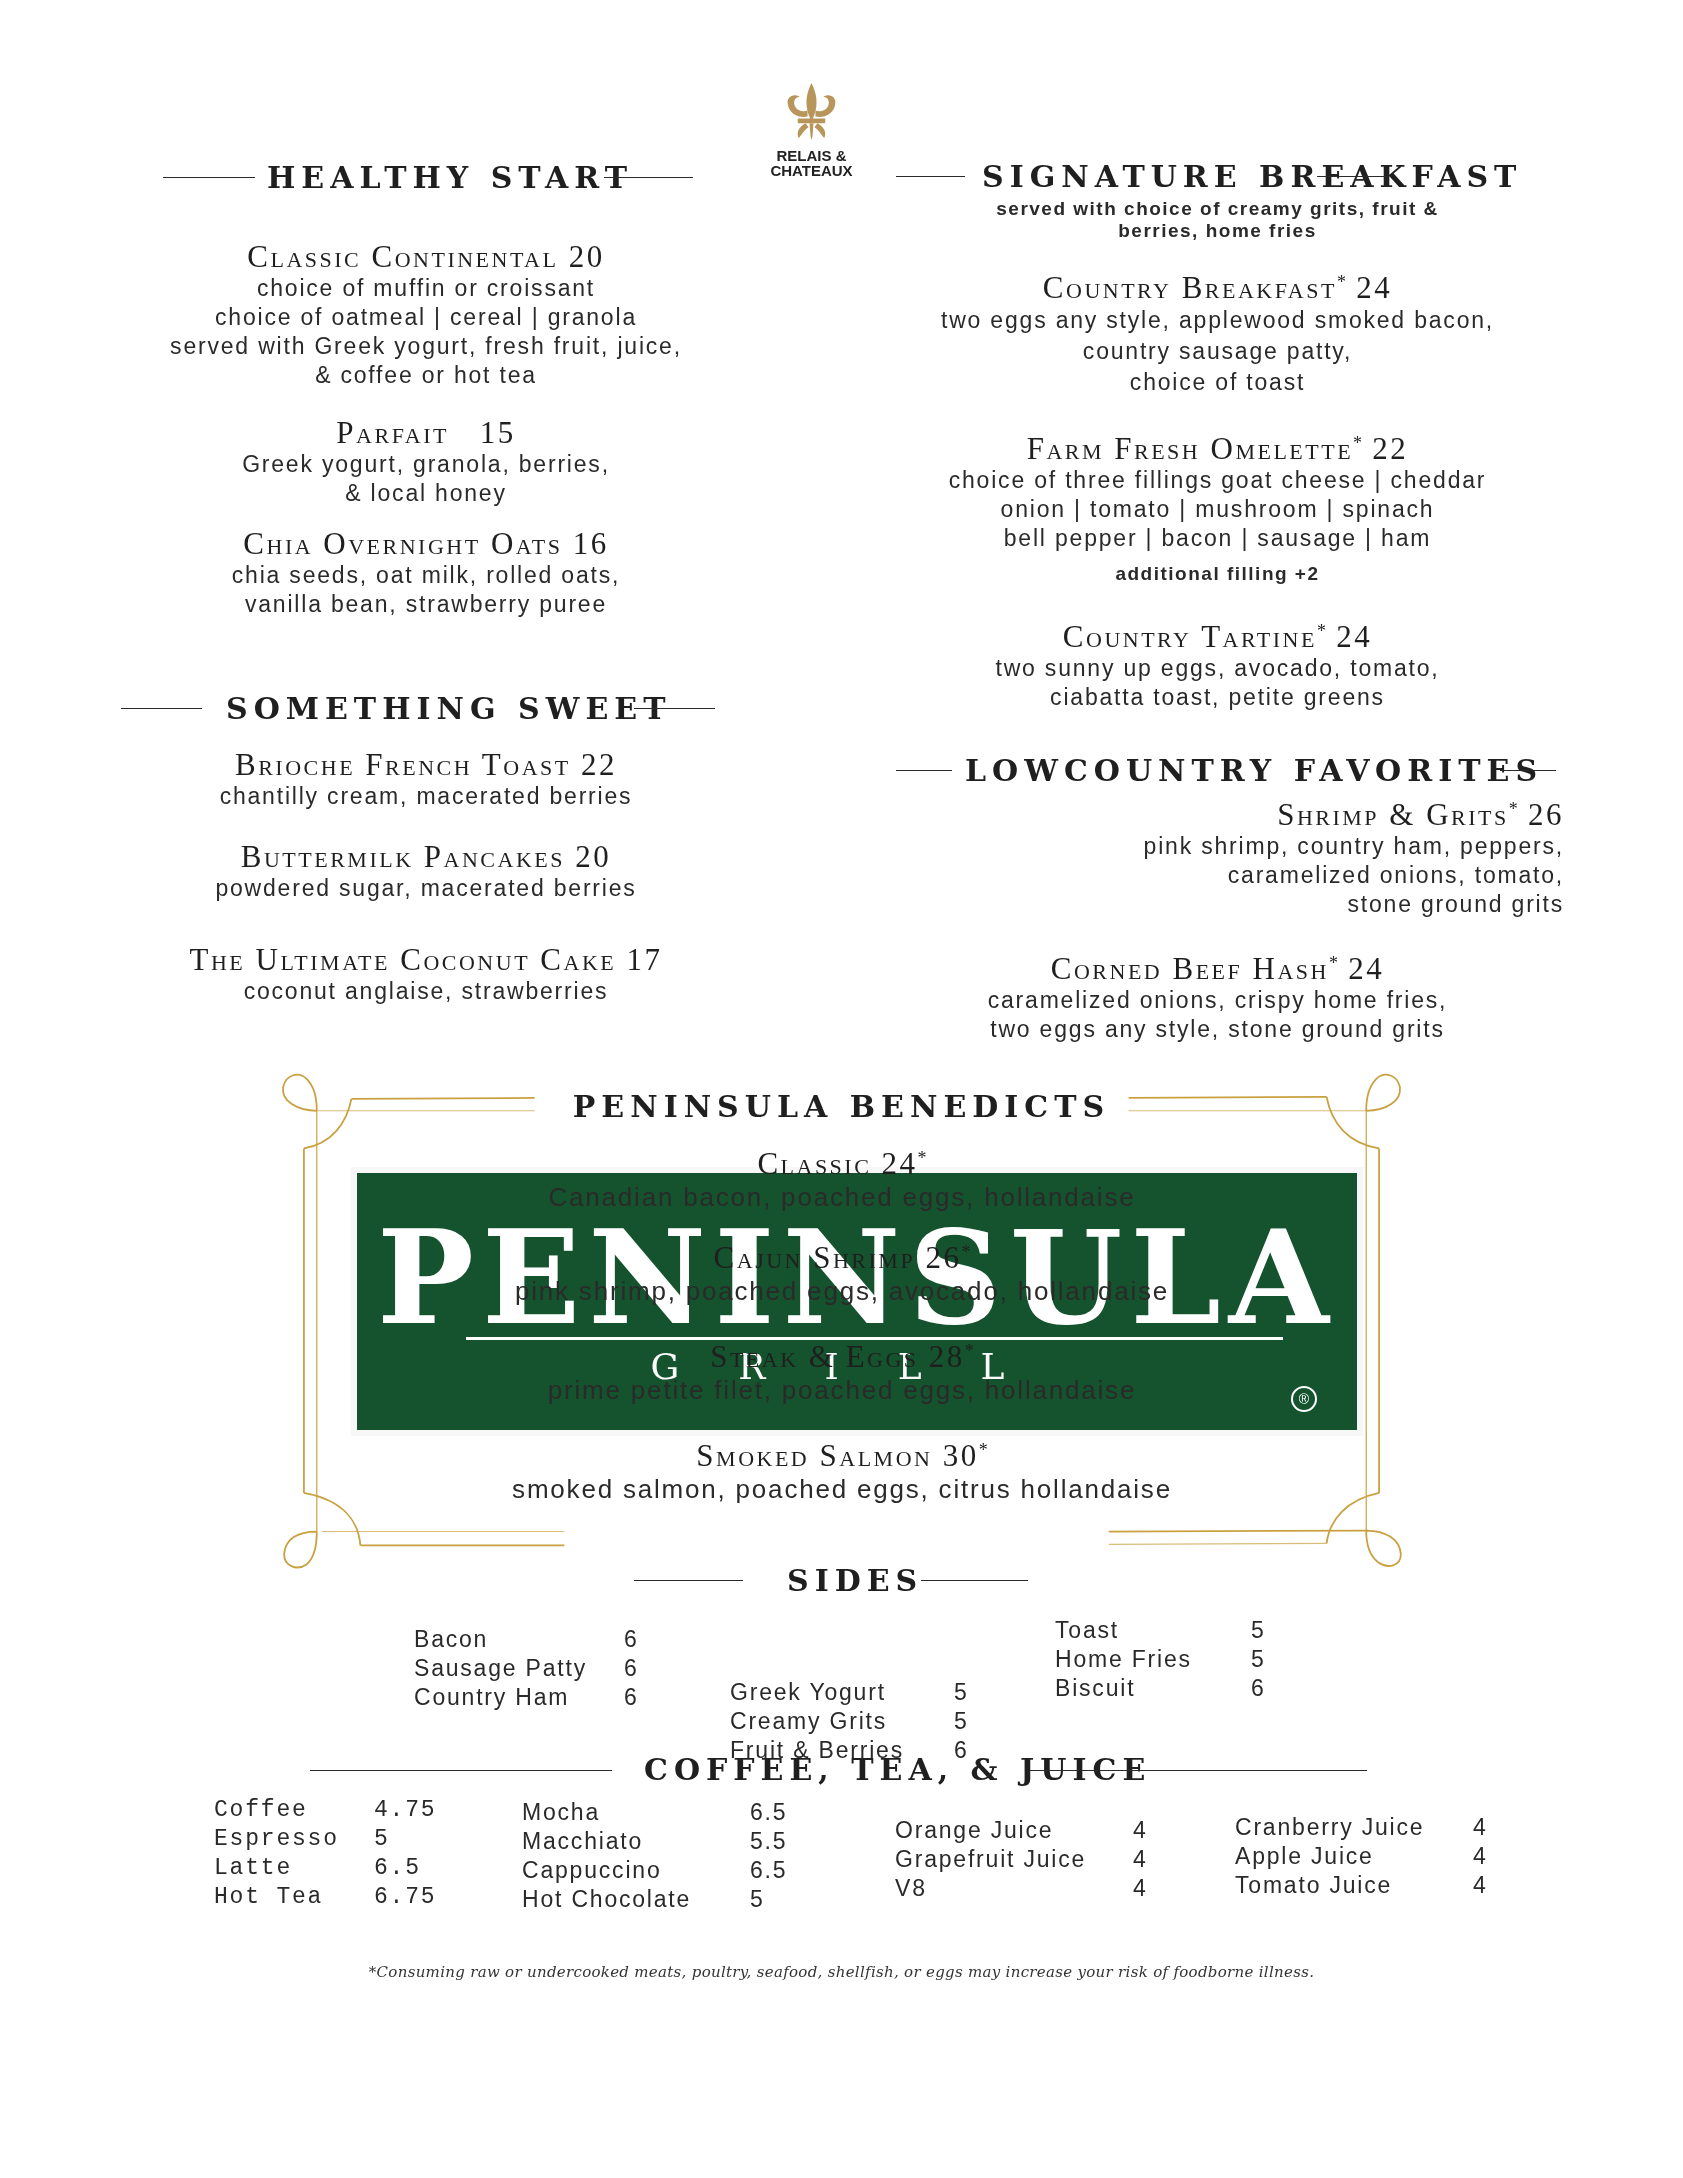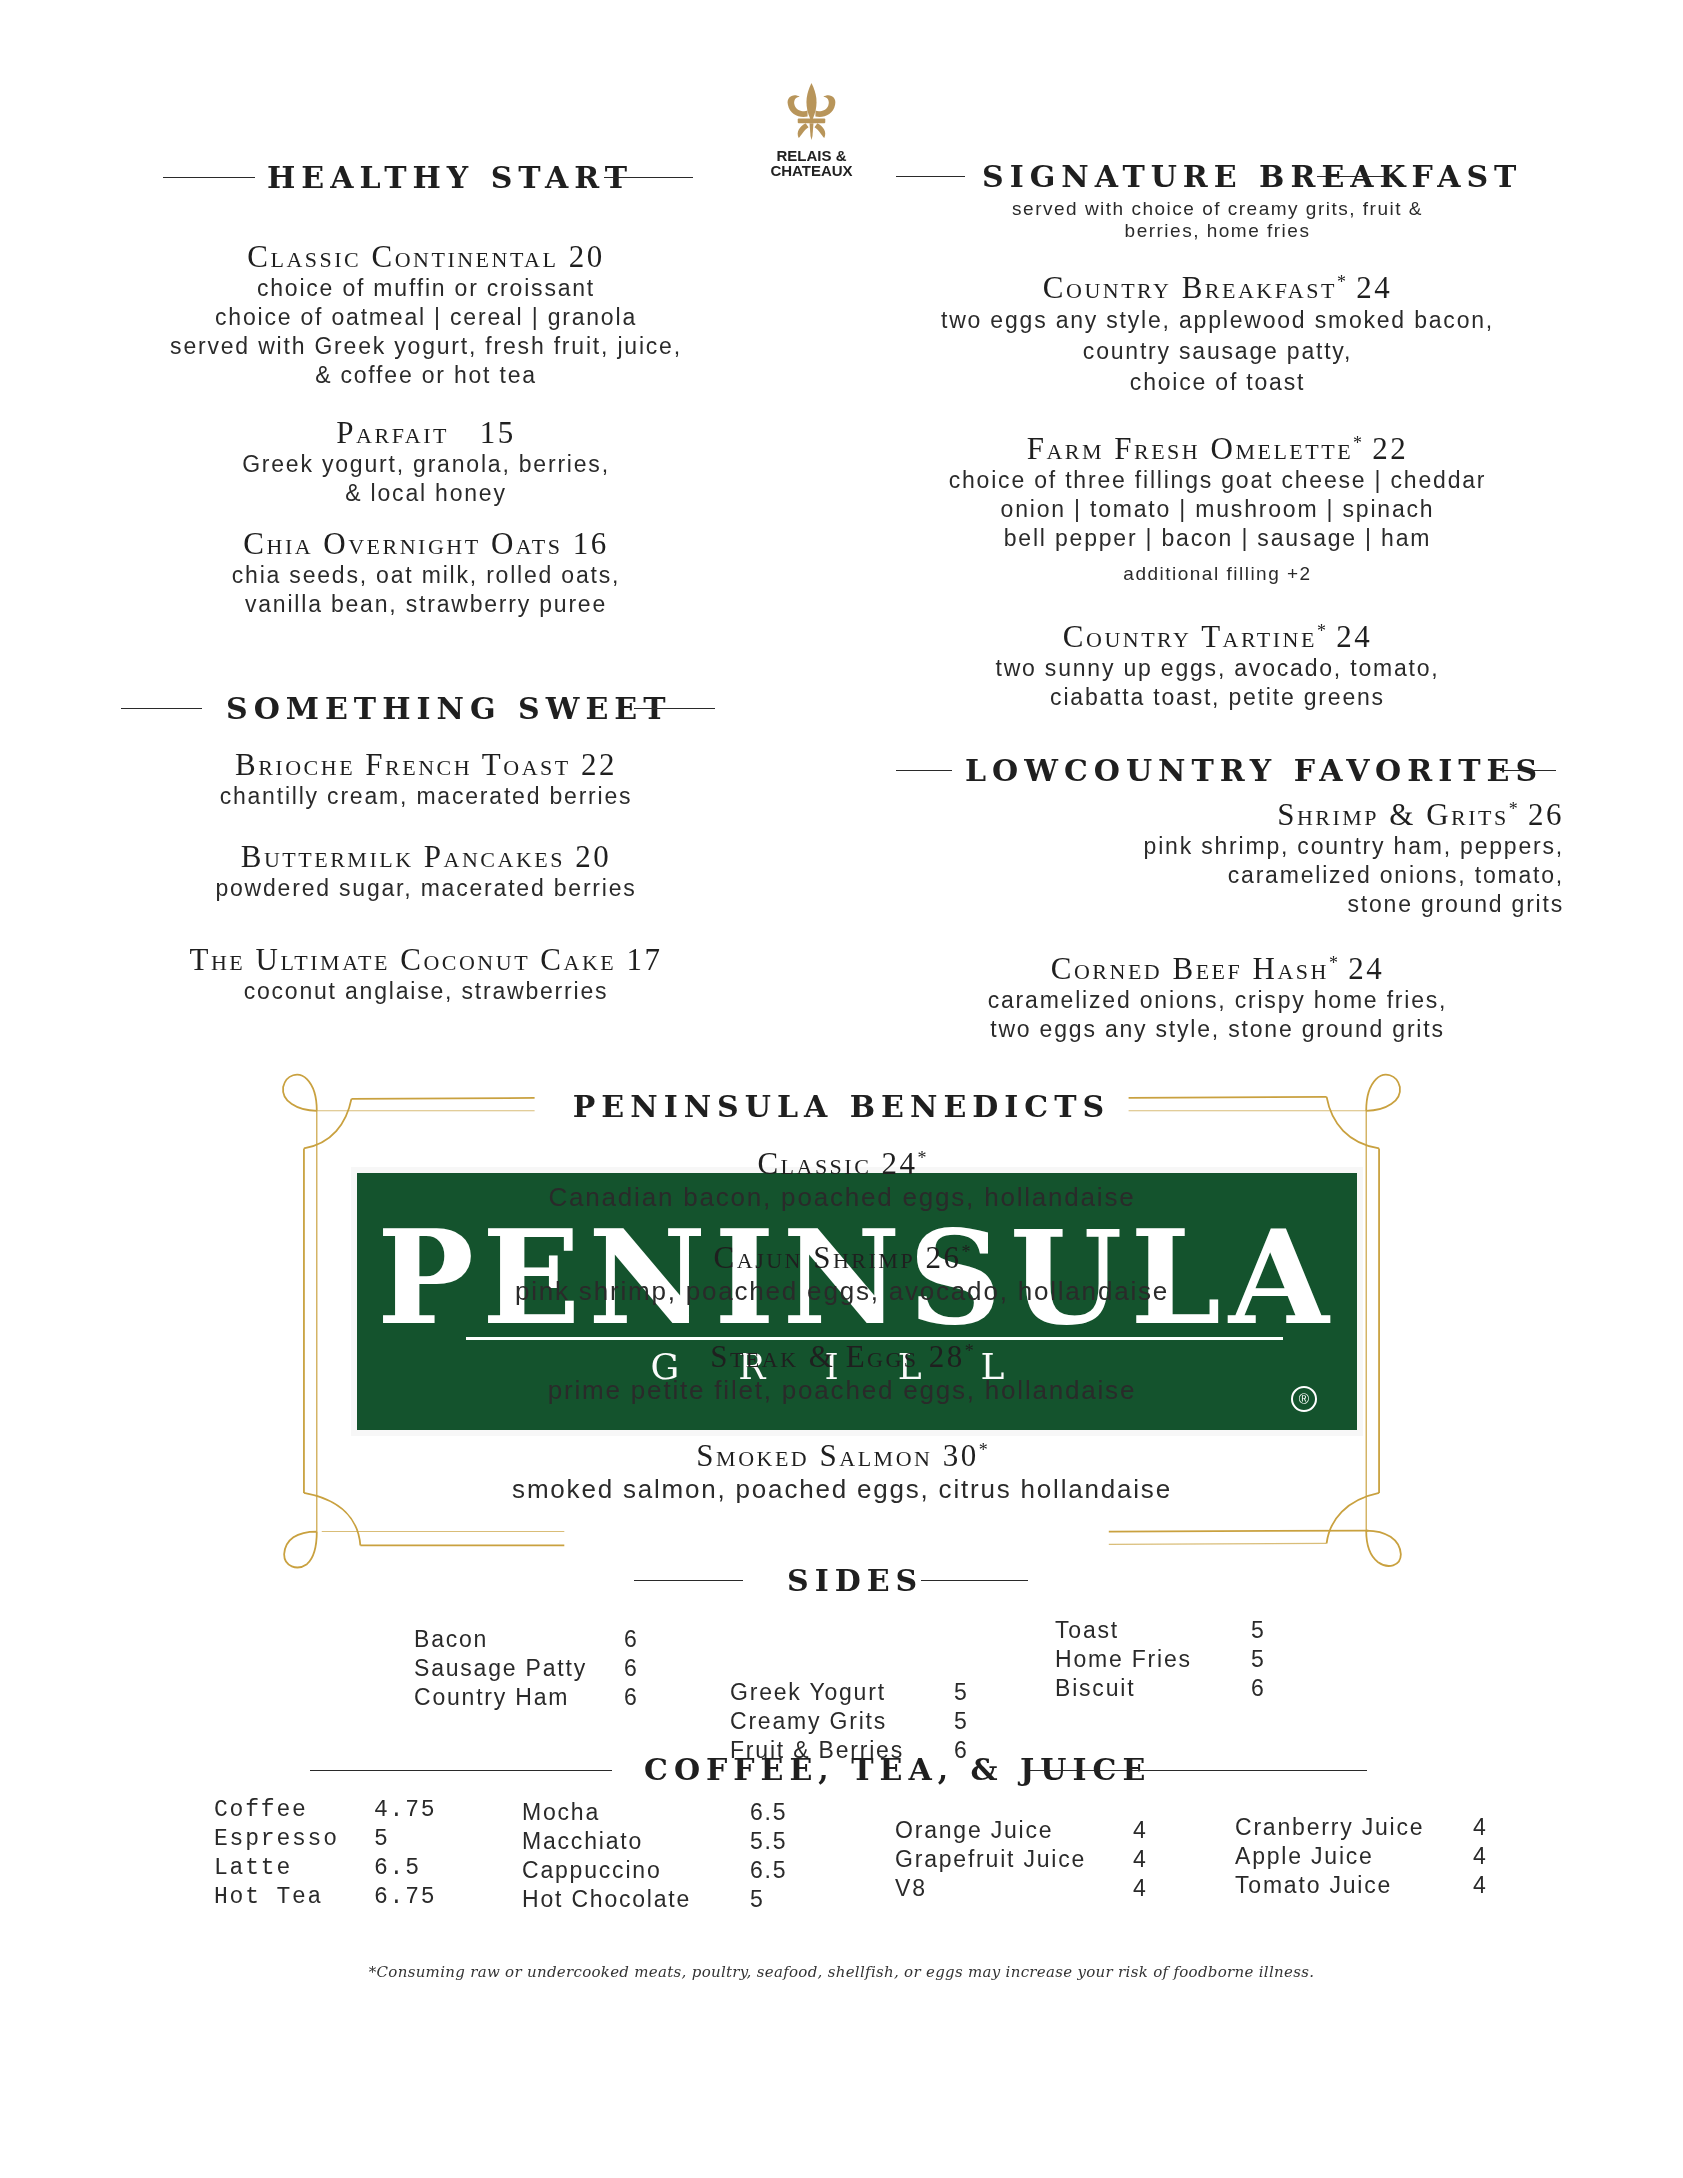--- a/index.html
+++ b/index.html
@@ -12,21 +12,21 @@
   .rule { position:absolute; height:0; border-top:1.6px solid #2a2a2a; }
   .item-title {
     font-family:"Liberation Serif", serif; font-variant:small-caps;
     font-size:31px; letter-spacing:2.5px; color:#1f1f1f; line-height:1.1; white-space:nowrap;
   }
   .item-title sup { font-size:18px; vertical-align:10px; letter-spacing:0; }
   .desc {
     font-family:"Liberation Sans", sans-serif; font-size:23px; letter-spacing:1.8px;
     color:#2a2a2a; line-height:29px; font-weight:300; white-space:nowrap;
   }
-  .desc-small { font-size:19px; line-height:22px; letter-spacing:1.5px; }
+  .desc-small { font-size:19px; line-height:22px; letter-spacing:1.5px;font-weight:bold; }
   .block { position:absolute; text-align:center; }
   .logo-text {
     font-family:"Liberation Sans", sans-serif; font-weight:bold; font-size:15px;
     line-height:15px; color:#222; text-align:center; letter-spacing:0;
   }
   .watermark-box {
     position:absolute; left:357px; top:1173px; width:1000px; height:257px;
     background:#14532d; outline:6px solid #f7f7f7;
   }
   .wm-text {

